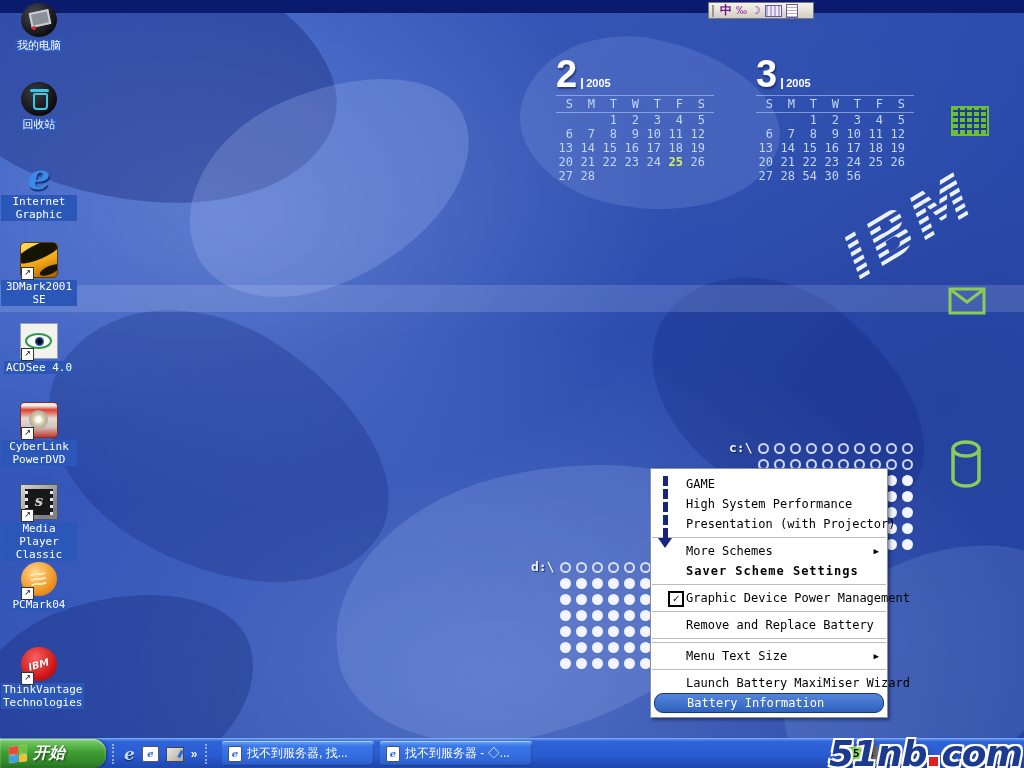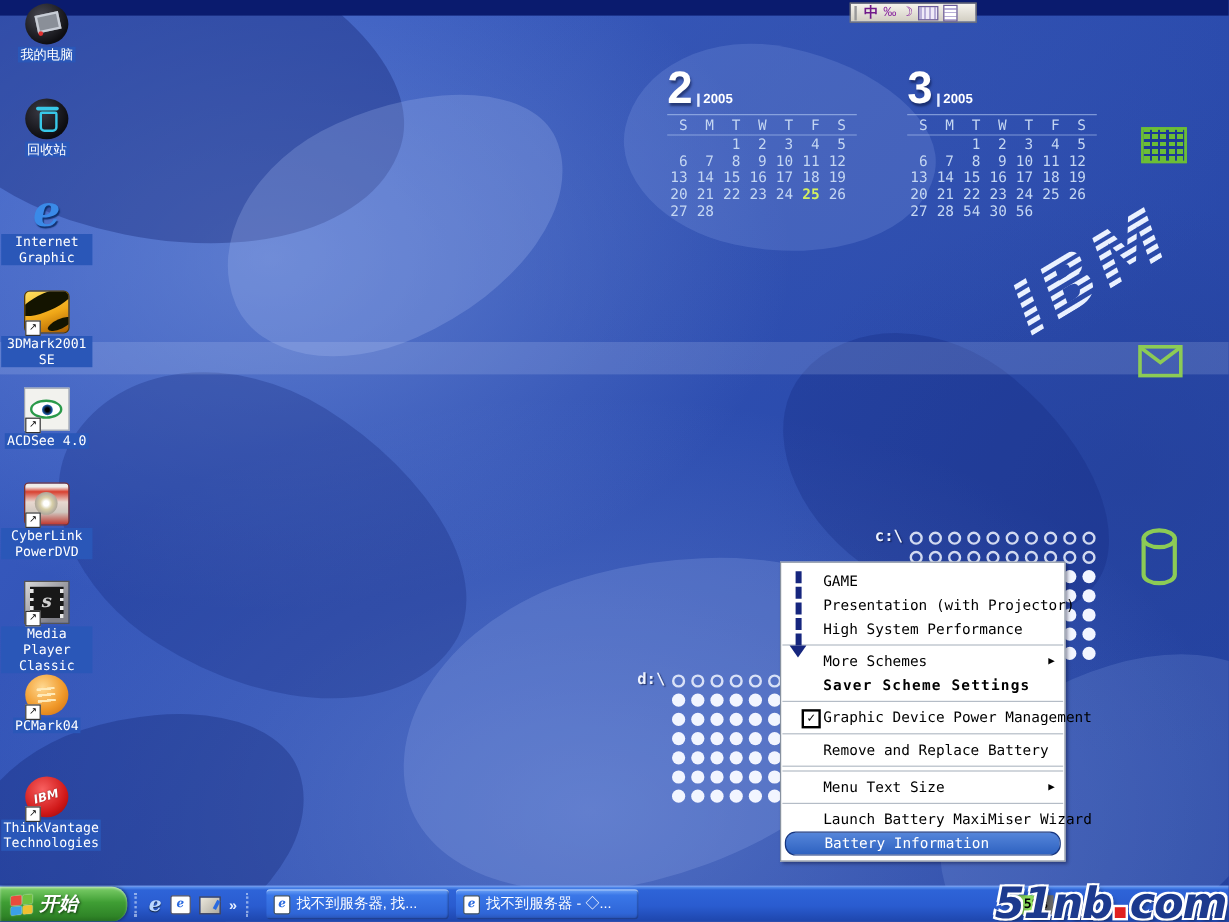--- a/index.html
+++ b/index.html
@@ -544,22 +544,22 @@
         <span class="dot filled"></span>
         <span class="dot filled"></span>
         <span class="dot filled"></span>
       </div>
     </div>
   </div>
 
 <div id="power-menu">
   <div class="menu-arrow"></div>
 <div class="menu-item"><span class="mi-label">GAME</span></div>
+    <div class="menu-item"><span class="mi-label">High System Performance</span></div>
     <div class="menu-item"><span class="mi-label">Presentation (with Projector)</span></div>
-    <div class="menu-item"><span class="mi-label">High System Performance</span></div>
     <div class="menu-sep"></div>
     <div class="menu-item"><span class="mi-label">More Schemes</span><span class="submenu-arrow">▶</span></div>
     <div class="menu-item bold"><span class="mi-label">Saver Scheme Settings</span></div>
     <div class="menu-sep"></div>
     <div class="menu-item"><span class="mi-checkbox">✓</span><span class="mi-label">Graphic Device Power Management</span></div>
     <div class="menu-sep"></div>
     <div class="menu-item"><span class="mi-label">Remove and Replace Battery</span></div>
     <div class="menu-sep"></div>
     <div class="menu-sep"></div>
     <div class="menu-item"><span class="mi-label">Menu Text Size</span><span class="submenu-arrow">▶</span></div>

